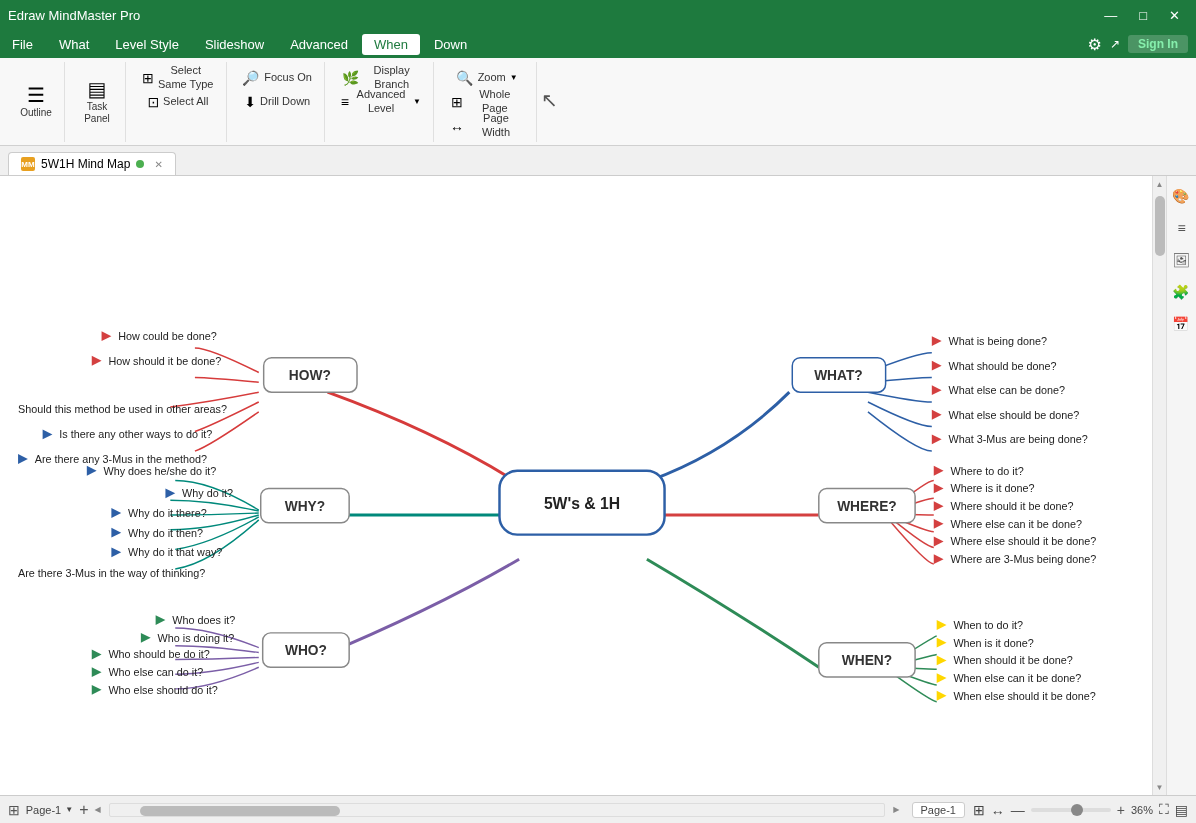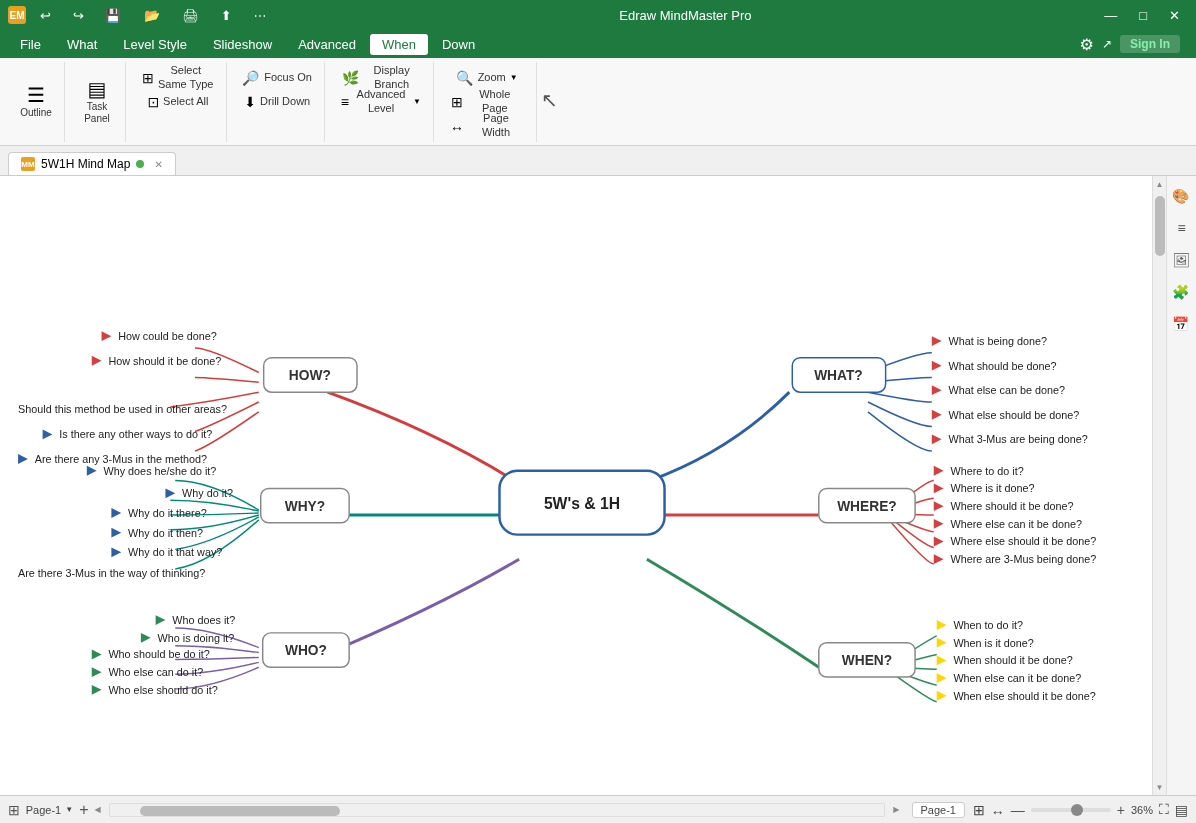--- a/index.html
+++ b/index.html
@@ -20,21 +20,21 @@
     #titlebar .right { display: flex; gap: 6px; }
     .tb-btn { background: none; border: none; color: white; font-size: 13px; cursor: pointer; padding: 2px 8px; }
     .title-icon { width: 18px; height: 18px; background: #e8a020; border-radius: 3px; display: flex; align-items: center; justify-content: center; font-size: 10px; color: white; font-weight: bold; }
 
     
     #menubar {
       height: 28px;
       background: #1e7a3e;
       display: flex;
       align-items: center;
-      padding: 0 8px;
+      padding: 0 0;
       gap: 2px;
     }
     .menu-item {
       padding: 3px 12px;
       color: white;
       cursor: pointer;
       border-radius: 3px;
       font-size: 13px;
     }
     .menu-item.active { background: white; color: #1e7a3e; font-weight: 500; }
@@ -206,30 +206,20 @@
     .conn-why { stroke: #00897b; stroke-width: 3; fill: none; }
     .conn-where { stroke: #d44040; stroke-width: 3; fill: none; }
     .conn-who { stroke: #7b5ea7; stroke-width: 3; fill: none; }
     .conn-when { stroke: #2e8b57; stroke-width: 3; fill: none; }
     .conn-thin { stroke-width: 1.5; }
   </style>
 </head>
 <body>
 
 <div id="titlebar">
-  <div class="left">
-    <div class="title-icon">EM</div>
-    <button class="tb-btn">↩</button>
-    <button class="tb-btn">↪</button>
-    <button class="tb-btn">💾</button>
-    <button class="tb-btn">📂</button>
-    <button class="tb-btn">🖨</button>
-    <button class="tb-btn">⬆</button>
-    <button class="tb-btn">⋯</button>
-  </div>
   <div class="center">Edraw MindMaster Pro</div>
   <div class="right">
     <button class="tb-btn">—</button>
     <button class="tb-btn">□</button>
     <button class="tb-btn">✕</button>
   </div>
 </div>
 
 <div id="menubar">
   <div class="menu-item">File</div>

